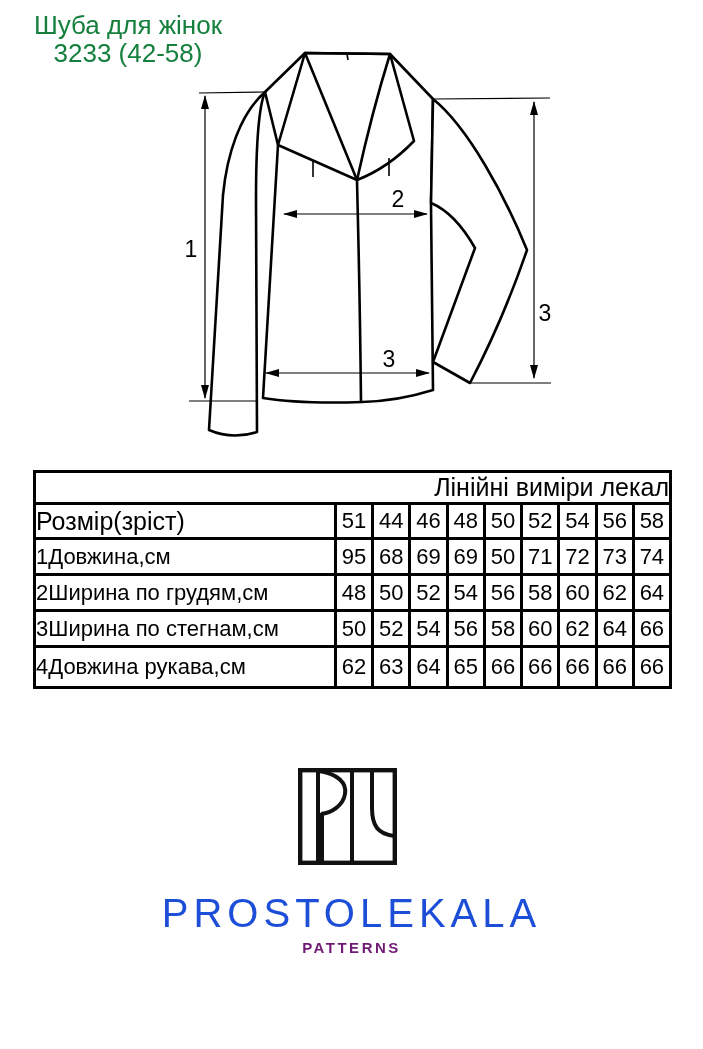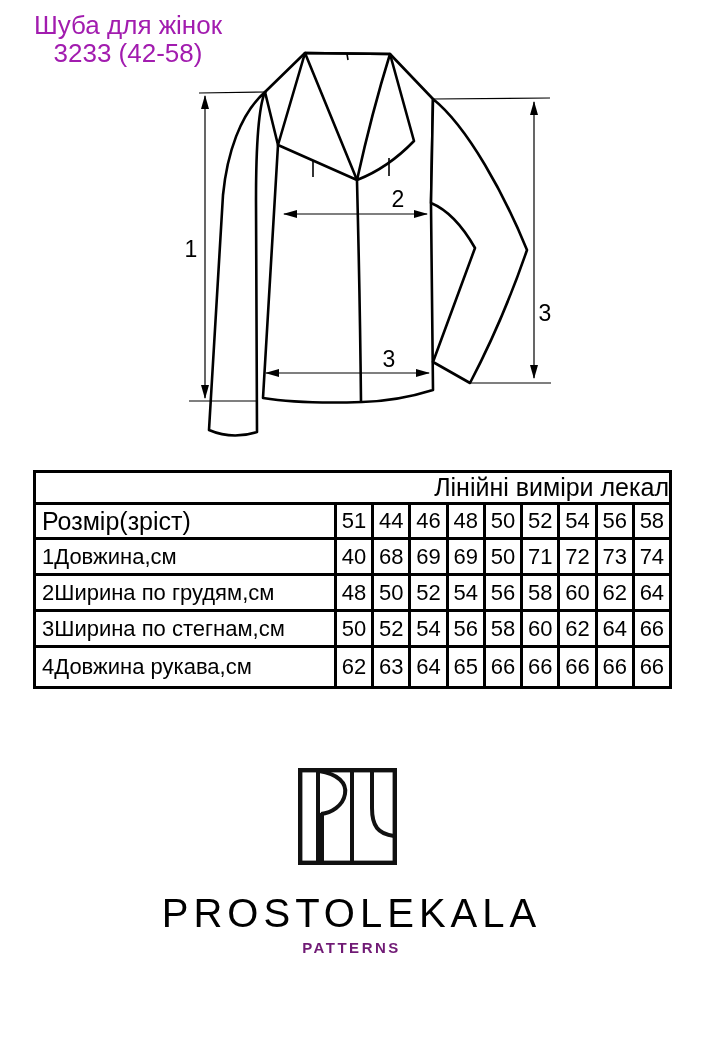--- a/index.html
+++ b/index.html
@@ -2,41 +2,41 @@
 <html><head>
 <meta charset="utf-8">
 <style>
   html,body{margin:0;padding:0;}
   body{
     width:703px;height:1049px;background:#ffffff;position:relative;
     font-family:"Liberation Sans", sans-serif;color:#000;overflow:hidden;
   }
   .title{
     position:absolute;left:18px;top:11px;width:220px;
-    text-align:center;font-size:26px;line-height:28px;color:#a21caf;
+    text-align:center;font-size:26px;line-height:28px;color:#15803d;
   }
   .diagram-svg{position:absolute;left:0;top:0;}
   .meas-table{
     position:absolute;left:33px;top:470px;width:639px;
     border-collapse:collapse;table-layout:fixed;background:#fff;
   }
   .meas-table td{
     border:3px solid #000;padding:0;vertical-align:middle;
     font-size:22px;text-align:center;overflow:hidden;white-space:nowrap;
   }
-  .meas-table td.lbl{text-align:left;padding-left:6px;font-size:22px;}
+  .meas-table td.lbl{text-align:left;font-size:22px;}
   .meas-table tr.hdr td{font-size:25px;text-align:right;height:29px;}
   .meas-table tr.size td{height:32px;}
   .meas-table tr.size td.lbl{font-size:25px;}
   .meas-table tr.r td{height:33px;}
   .meas-table tr.last td{height:38px;}
   .logo-mark{position:absolute;left:298px;top:768px;}
   .logo-name{
     position:absolute;left:0;width:703px;top:891px;text-align:center;
-    font-size:40px;font-weight:400;letter-spacing:5px;color:#000000;
+    font-size:40px;font-weight:400;letter-spacing:5px;color:#1d4ed8;
   }
   .logo-sub{
     position:absolute;left:0;width:703px;top:939px;text-align:center;
     font-size:15px;font-weight:700;letter-spacing:2.5px;color:#701a75;
   }
 </style>
 </head>
 <body>
 
 <div class="title">
@@ -123,21 +123,21 @@
     <td>46</td>
     <td>48</td>
     <td>50</td>
     <td>52</td>
     <td>54</td>
     <td>56</td>
     <td>58</td>
   </tr>
   <tr class="r">
     <td class="lbl">1Довжина,см</td>
-    <td>40</td>
+    <td>95</td>
     <td>68</td>
     <td>69</td>
     <td>69</td>
     <td>50</td>
     <td>71</td>
     <td>72</td>
     <td>73</td>
     <td>74</td>
   </tr>
   <tr class="r">

